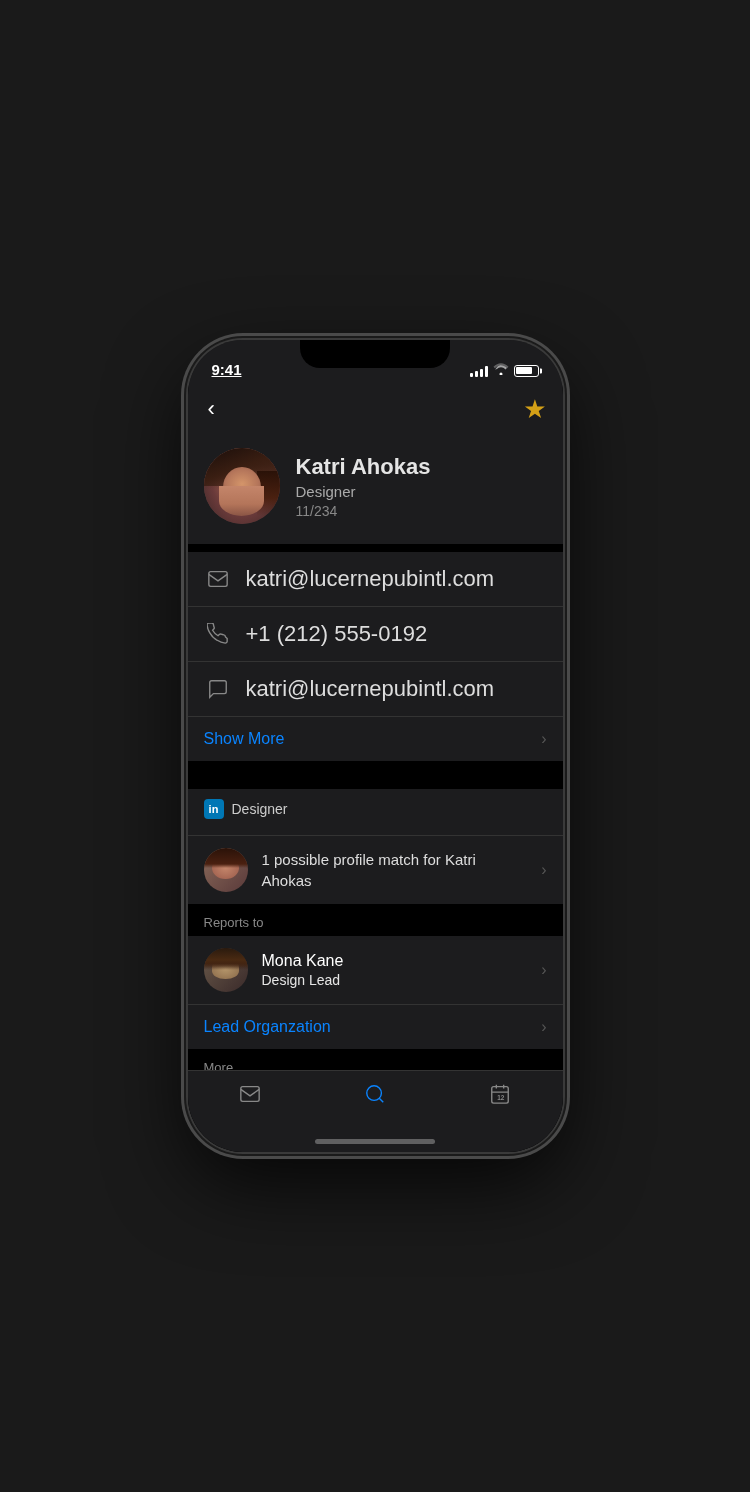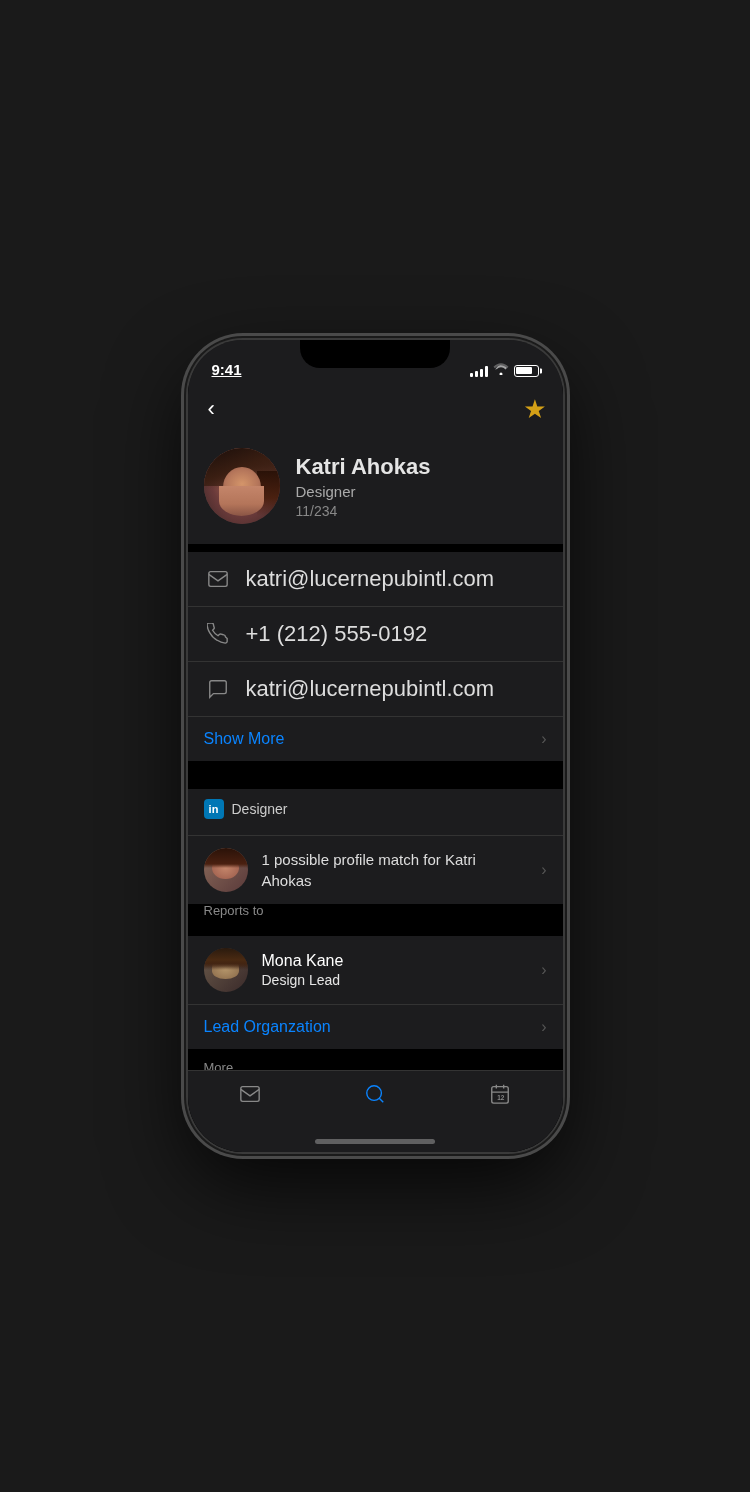--- a/index.html
+++ b/index.html
@@ -597,21 +597,21 @@
         <div class="linkedin-match-row">
           <div class="linkedin-avatar">
             <div style="position:absolute;top:20%;left:20%;width:60%;height:50%;background:radial-gradient(ellipse,#c4856a 0%,#9a5a4a 100%);border-radius:50%;"></div>
             <div style="position:absolute;top:0;left:0;width:100%;height:45%;background:linear-gradient(180deg,#2a1208 0%,#4a2010 80%,transparent 100%);border-radius:50% 50% 0 0;"></div>
           </div>
           <span class="linkedin-match-text">1 possible profile match for Katri Ahokas</span>
           <span class="chevron">›</span>
         </div>
       </div>
 
-      <div style="background:#000;height:32px;display:flex;align-items:flex-end;padding:0 16px 18px;">
+      <div style="background:#000;height:32px;display:flex;align-items:flex-end;padding:0 16px 6px;">
         <span style="color:#888;font-size:13px;">Reports to</span>
       </div>
       <div class="reports-section">
         <div class="person-row">
           <div class="mona-avatar">
             <div style="position:absolute;top:25%;left:20%;width:60%;height:45%;background:radial-gradient(ellipse,#b4956a 0%,#8a6a4a 100%);border-radius:50% 50% 50% 50%/60% 60% 40% 40%;"></div>
             <div style="position:absolute;top:0;left:0;width:100%;height:50%;background:linear-gradient(180deg,#1a0e0a 0%,#3a1e12 70%,transparent 100%);border-radius:50% 50% 0 0;"></div>
           </div>
           <div class="person-info">
             <div class="person-name">Mona Kane</div>

